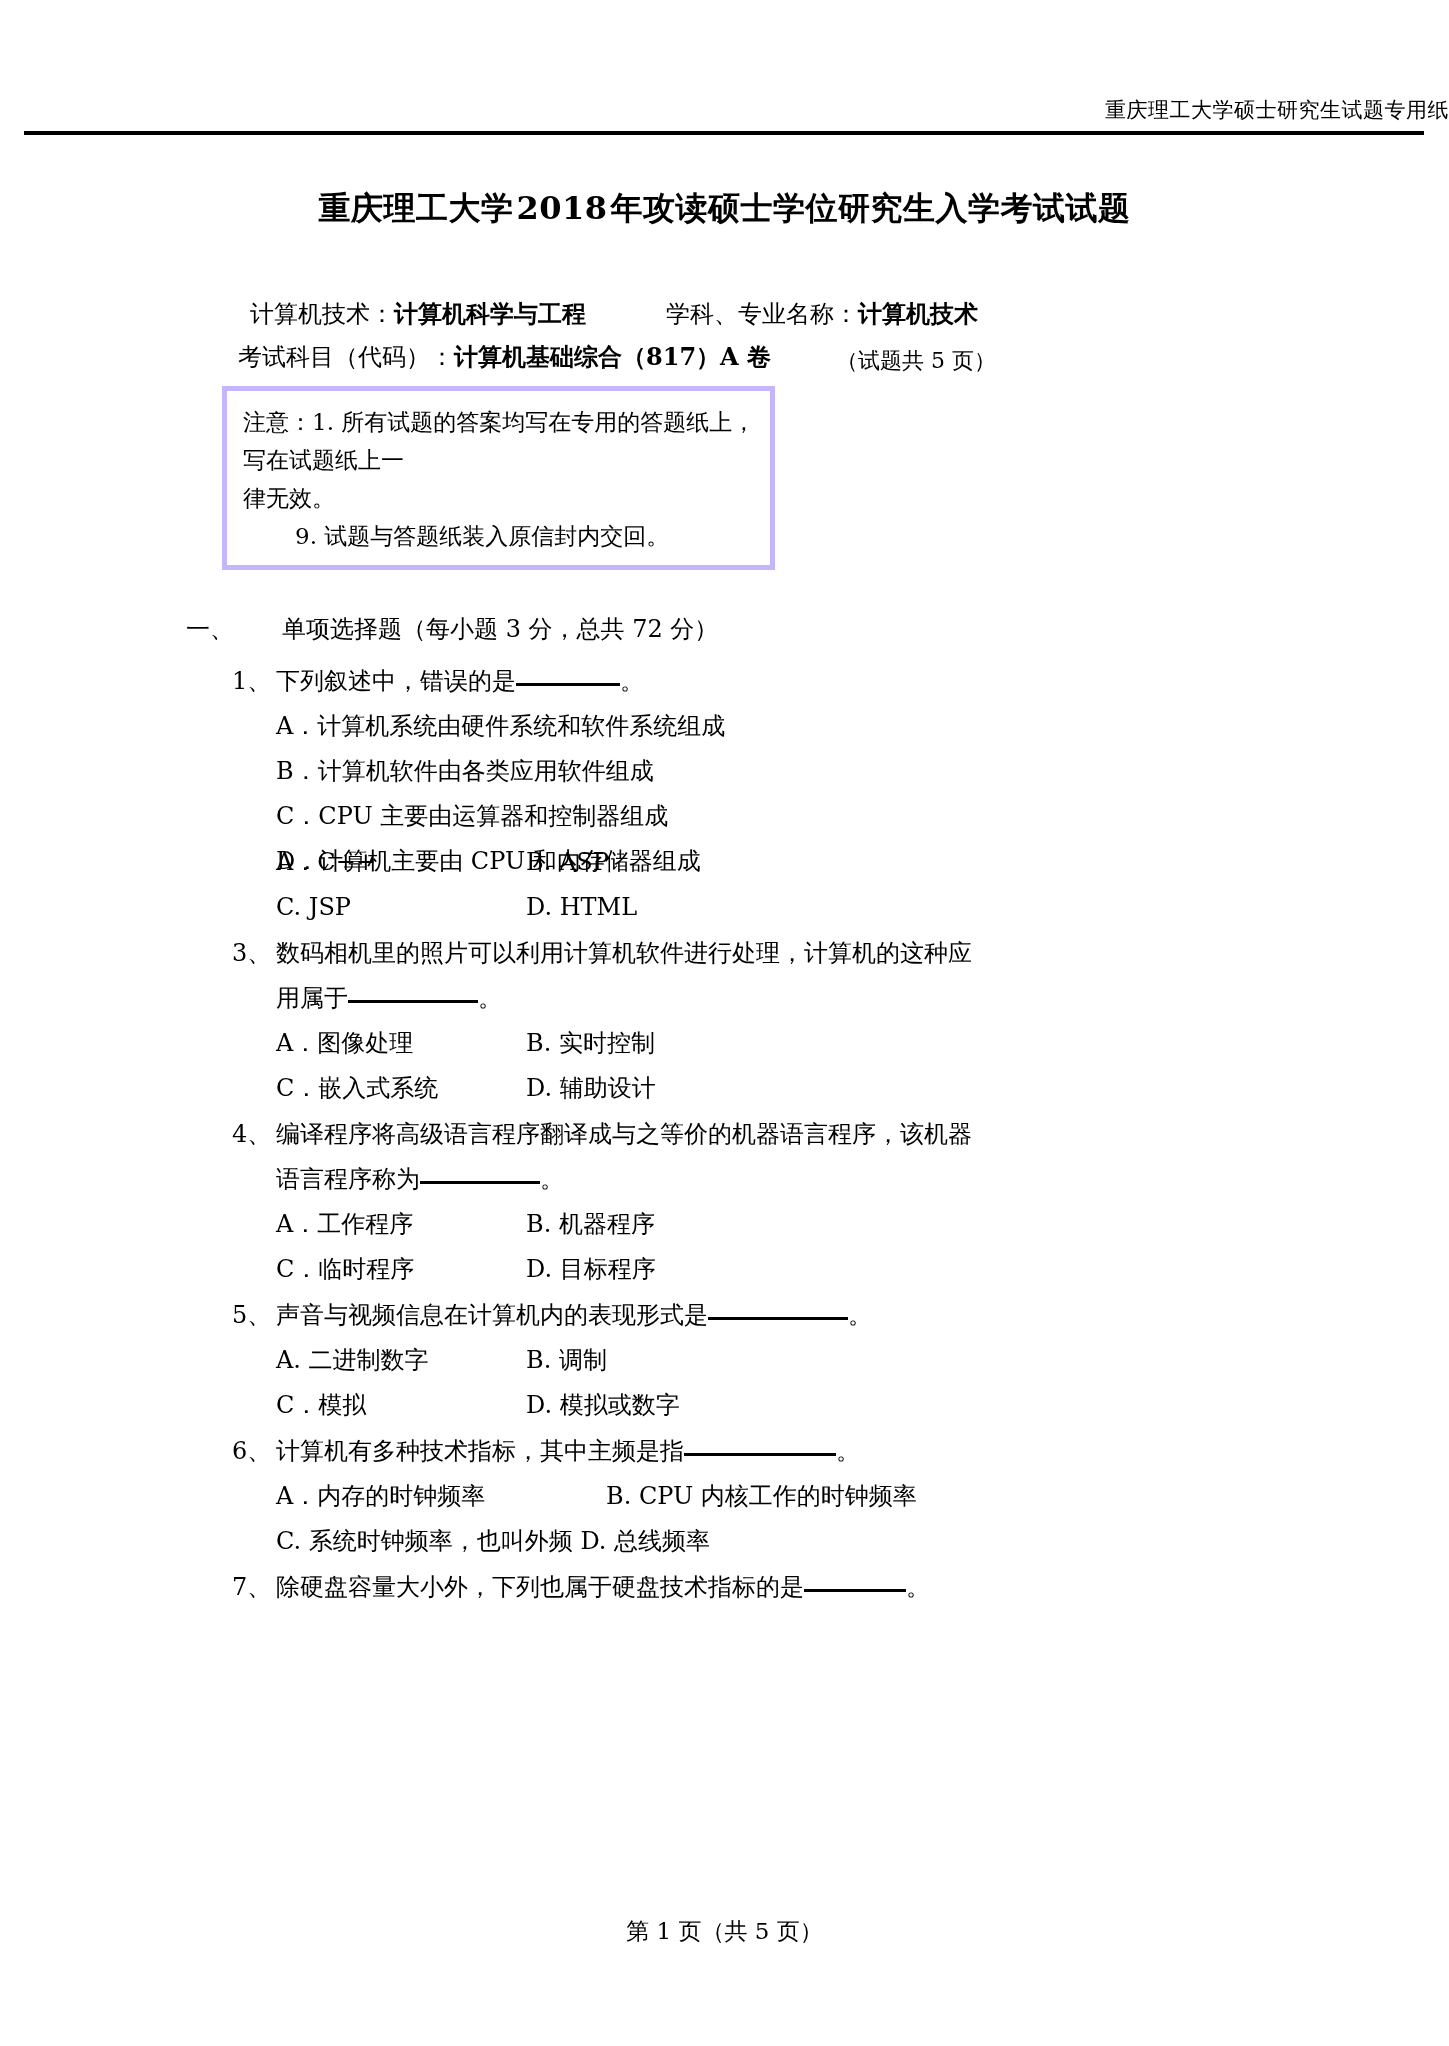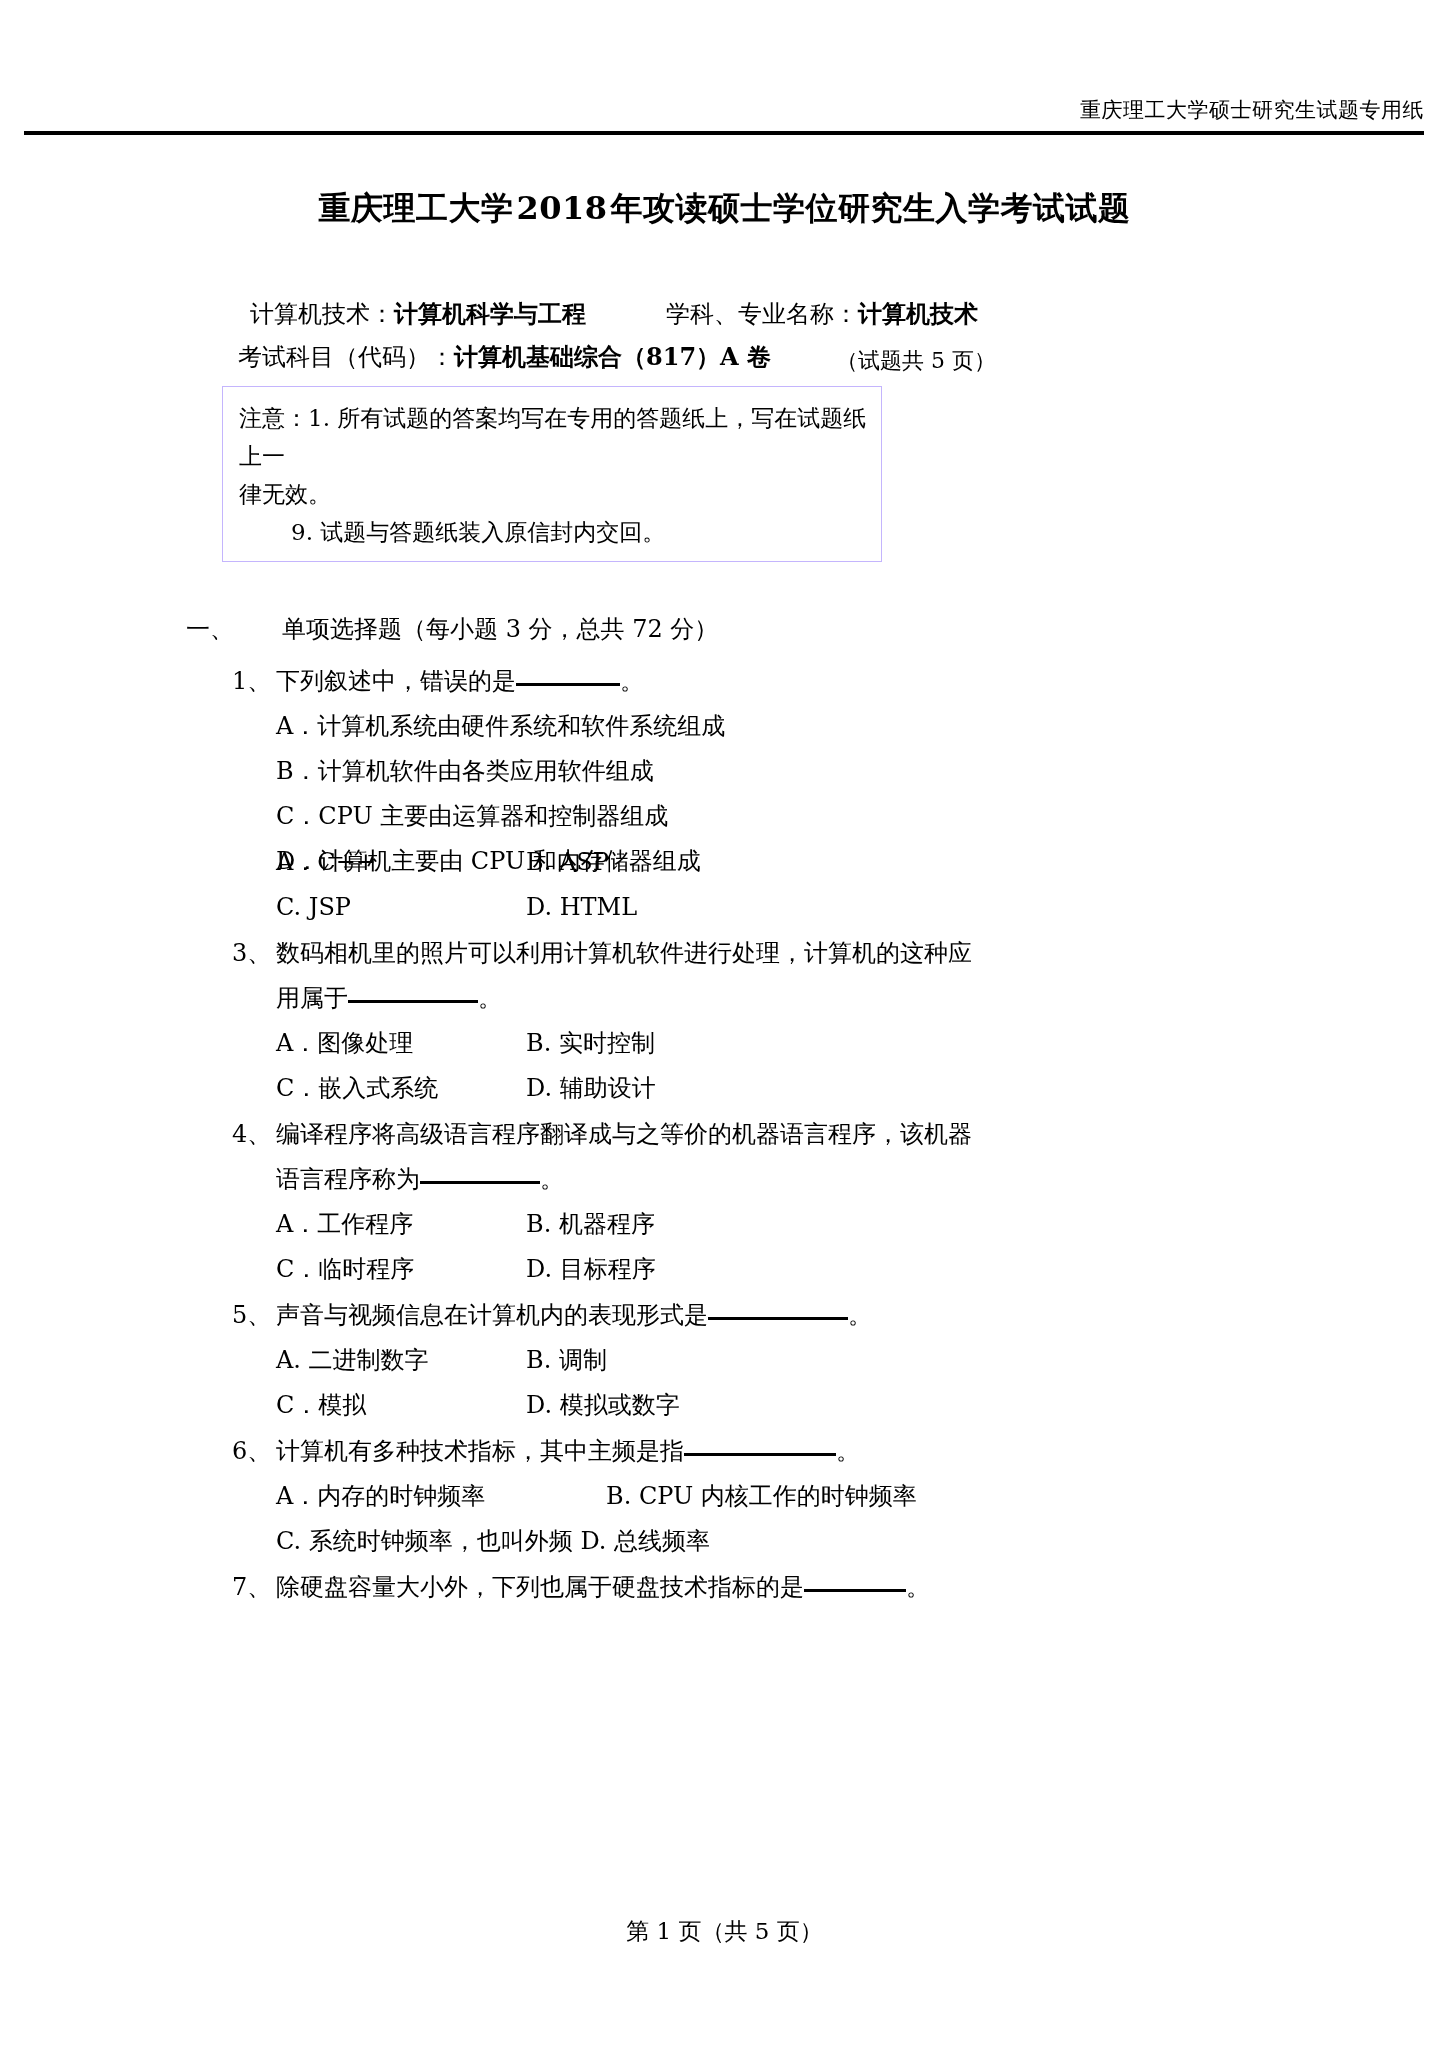--- a/index.html
+++ b/index.html
@@ -20,21 +20,20 @@
     box-sizing: border-box;
     overflow: hidden;
   }
 
   
   .running-header {
     position: absolute;
     left: 0;
     right: 0;
     top: 96px;
-    padding-right: 25px;
     text-align: right;
     font-size: 21px;
     line-height: 28px;
     letter-spacing: 0.5px;
   }
   .header-rule {
     position: absolute;
     left: 24px;
     right: 25px;
     top: 131px;
@@ -70,23 +69,23 @@
   .meta-line.l1b { left: 666px; top: 297px; }
   .meta-line.l2 { left: 238px; top: 340px; }
   .meta-line.l2b { left: 820px; top: 344px; font-size: 22px; margin-left: 16px; }
   .meta-strong { font-weight: bold; }
 
   
   .notice-box {
     position: absolute;
     left: 222px;
     top: 386px;
-    width: 660px;
+    width: 553px;
     min-height: 106px;
-    border: 1px solid #c4b5fd;
+    border: 5px solid #c4b5fd;
     box-sizing: border-box;
     padding: 12px 2px 10px 16px;
     font-size: 23px;
     line-height: 38px;
   }
   .notice-line2 {
     padding-left: 52px;
   }
 
   

